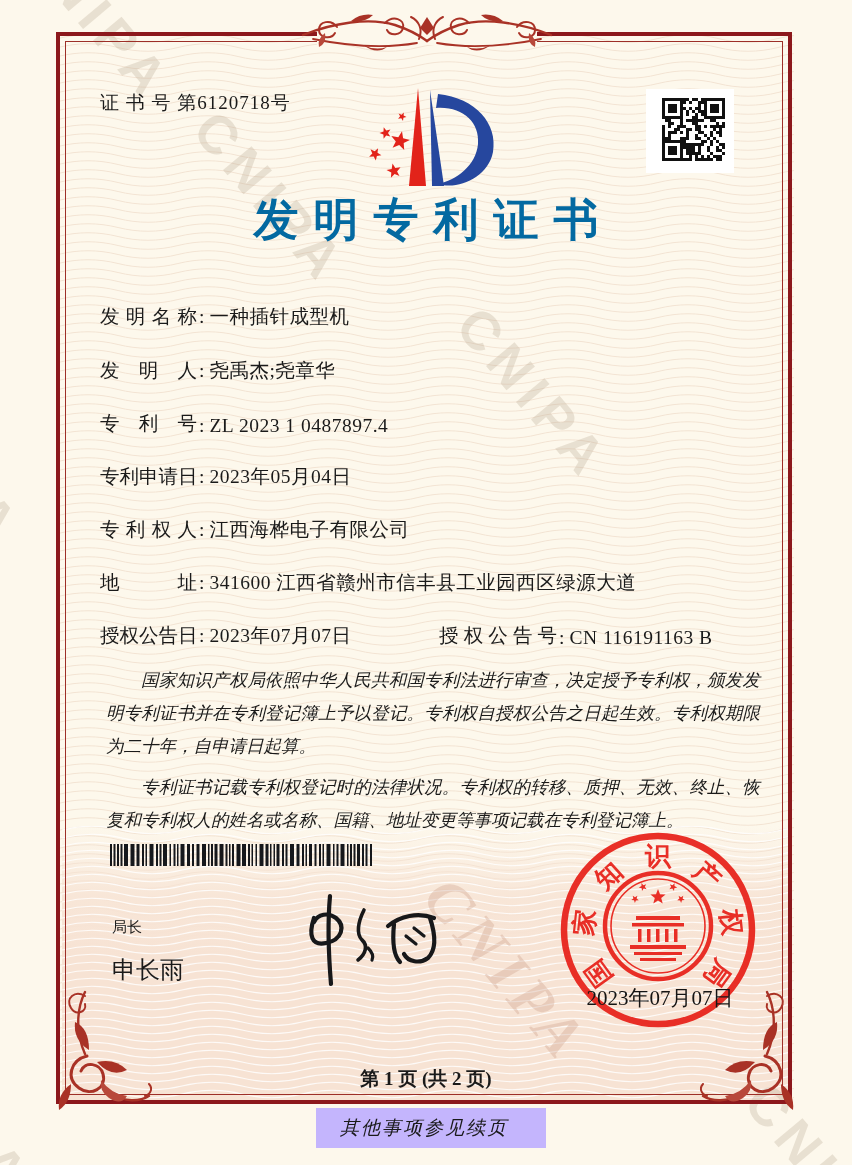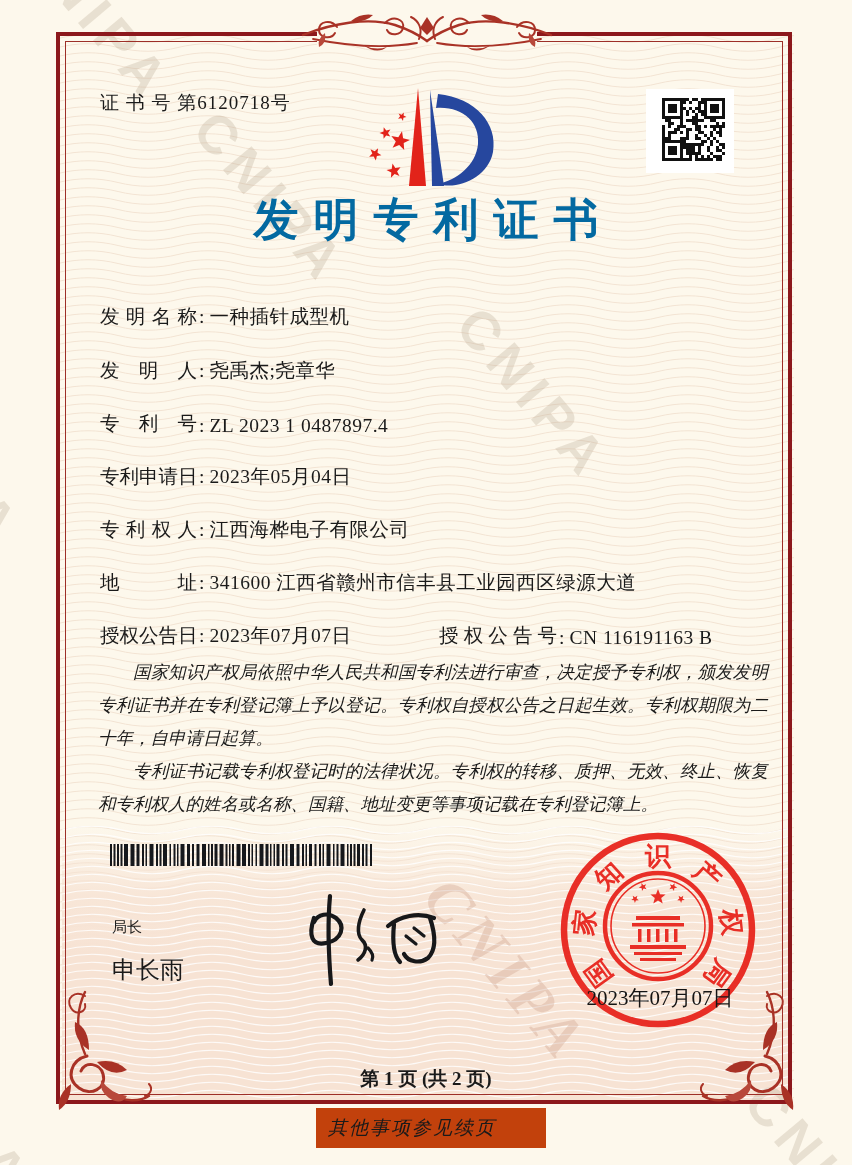--- a/index.html
+++ b/index.html
@@ -45,31 +45,31 @@
   .field-row{left:100px; font-size:19.5px; z-index:5; white-space:nowrap;}
   .f-label{display:inline-block; width:97px; text-align:justify; text-align-last:justify; vertical-align:bottom;}
   .f-label.wide{width:118px;}
   .f-colon{margin:0 5px 0 2px;}
   .f-value{letter-spacing:0.5px;}
   #grant-no-pair{position:absolute; left:339px; top:0;}
   #legal{
     left:98px; top:656px; width:670px; z-index:5;
     font-size:17.5px; line-height:33px; font-style:italic; text-align:justify;
   }
-  #legal p{margin:0; text-indent:2em;}
+  #legal p{margin:8px; text-indent:2em;}
   #barcode{left:110px; top:844px; width:266px; height:22px; z-index:5;}
   #sig-title{left:112px; top:918px; font-size:15px; z-index:6; font-family:"Liberation Sans",sans-serif; font-weight:500;}
   #sig-name{left:112px; top:954px; font-size:24px; z-index:6; font-family:"Liberation Sans",sans-serif; font-weight:500;}
   #signature{left:248px; top:888px; width:200px; height:105px; z-index:6;}
   #seal{left:548px; top:812px; width:220px; height:220px; z-index:5; opacity:.95;}
   #seal-date{left:585px; top:984px; width:150px; text-align:center; font-size:21px; color:#141414; z-index:6;}
   #page-info{left:58px; top:1066px; width:736px; text-align:center; font-size:19px; z-index:5;font-weight:bold;}
   #cont-box{
-    left:316px; top:1108px; width:230px; height:40px; background:#c2410c; z-index:5;
-    font-size:19px; font-style:italic; line-height:40px; padding-left:12px; box-sizing:border-box;
+    left:316px; top:1108px; width:230px; height:40px; background:#c4b5fd; z-index:5;
+    font-size:19px; font-style:italic; line-height:40px; padding-left:24px; box-sizing:border-box;
     letter-spacing:2px;
   }
 </style>
 </head>
 <body>
 
 <div class="page">
 
   <svg id="waves-all" class="abs" viewBox="0 0 736 1068">
       <g opacity="0.4">

